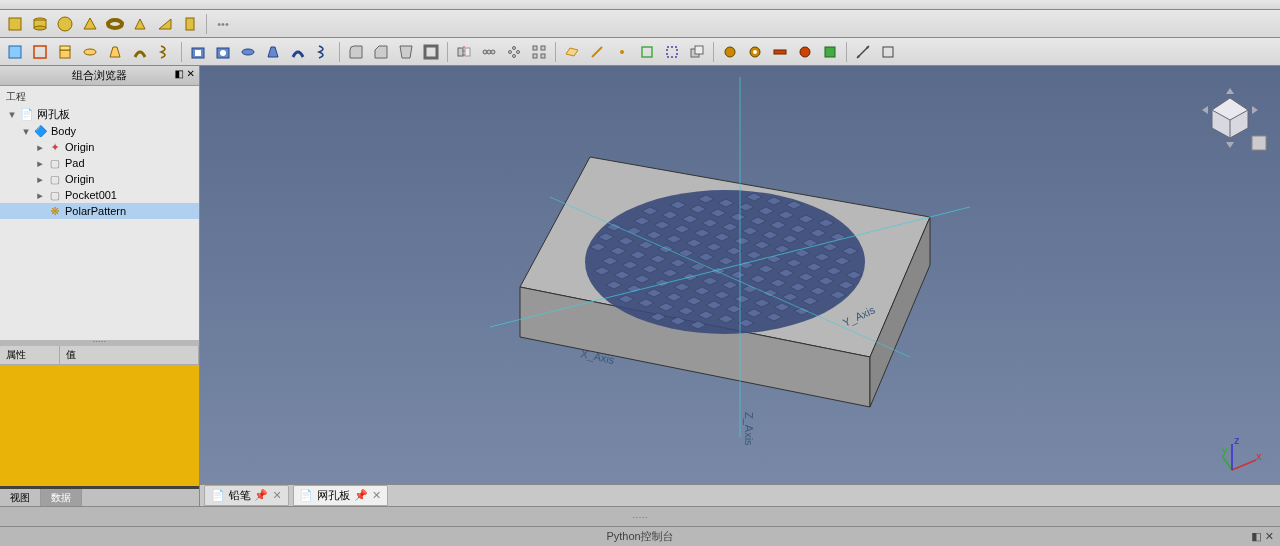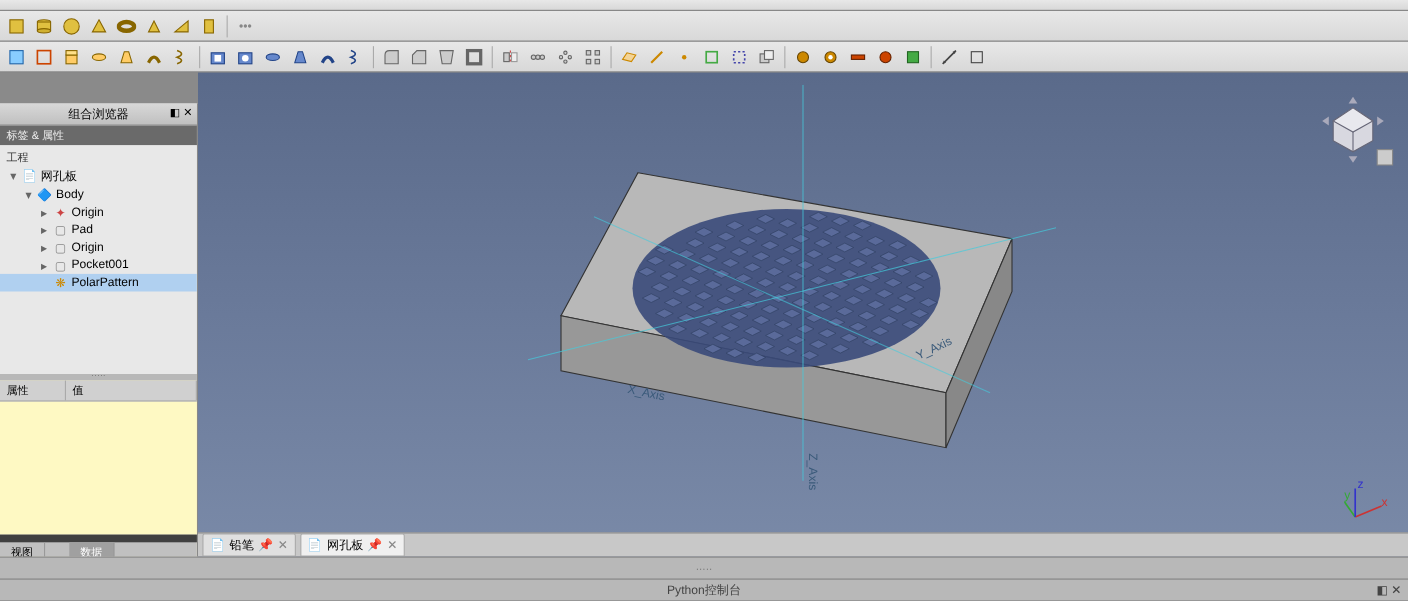--- a/index.html
+++ b/index.html
@@ -4,46 +4,46 @@
 <style>
 * { margin: 0; padding: 0; box-sizing: border-box; font-family: "Microsoft YaHei", Arial, sans-serif; font-size: 11px; }
 body { width: 1280px; height: 546px; background: #8a8a8a; overflow: hidden; position: relative; }
 
 .toolbar-row { height: 28px; background: linear-gradient(#e8e8e8,#d8d8d8); border-bottom: 1px solid #888; display: flex; align-items: center; padding: 0 4px; gap: 3px; }
 .toolbar-row .tool { width: 22px; height: 22px; display: flex; align-items: center; justify-content: center; cursor: pointer; border-radius: 2px; }
 .toolbar-row .sep { width: 1px; height: 20px; background: #aaa; margin: 0 2px; }
 
 .main { display: flex; height: 440px; }
 
-.left-panel { width: 180px; background: #c8c8c8; display: flex; flex-direction: column; border-right: 1px solid #888; margin-top: 28px; }
+.left-panel { width: 200px; background: #c8c8c8; display: flex; flex-direction: column; border-right: 1px solid #888; }
 .panel-header { height: 20px; background: linear-gradient(#d8d8d8,#c0c0c0); display: flex; align-items: center; padding: 0 6px; font-size: 10px; border-bottom: 1px solid #999; justify-content: center; position: relative; }
 .panel-close { position: absolute; right: 4px; top: 2px; font-size: 10px; cursor: pointer; }
 
 .tabs { height: 22px; background: #d8d8d8; display: flex; border-bottom: 1px solid #999; }
 .tab { padding: 3px 10px; cursor: pointer; border-right: 1px solid #aaa; background: #c8c8c8; }
 .tab.active { background: #e8e8e8; border-bottom: 2px solid #4080c0; }
 
 .section-header { height: 18px; background: #6a6a6a; color: #eee; display: flex; align-items: center; padding: 0 6px; font-size: 10px; }
 
 .tree-area { flex: 1; background: #e8e8e8; overflow: auto; padding: 2px 0; }
 .tree-label { padding: 2px 6px; font-size: 10px; color: #333; }
 .tree-item { display: flex; align-items: center; padding: 1px 4px; cursor: pointer; gap: 3px; font-size: 11px; }
 .tree-item.selected { background: #b0d0f0; }
 .tree-indent { display: inline-block; }
 .tree-expand { width: 10px; text-align: center; color: #666; }
 .tree-icon { width: 14px; height: 14px; display: inline-flex; align-items: center; justify-content: center; }
 
 .splitter { height: 6px; background: #b8b8b8; cursor: row-resize; text-align: center; font-size: 8px; color: #666; line-height: 4px; }
 
-.props-area { height: 160px; background: #fef9c3; display: flex; flex-direction: column; }
+.props-area { height: 160px; background: #eab308; display: flex; flex-direction: column; }
 .props-header-row { display: flex; background: #d0d0d0; border-bottom: 1px solid #aaa; }
 .props-header-row > div { padding: 2px 6px; font-size: 10px; border-right: 1px solid #aaa; }
 .props-body { flex: 1; }
 
-.goto-tabs { height: 20px; background: #c0c0c0; display: flex; border-top: 7px solid #404040; gap: 22px; }
+.goto-tabs { height: 20px; background: #c0c0c0; display: flex; border-top: 3px solid #404040; }
 .goto-tab { padding: 2px 10px; font-size: 10px; cursor: pointer; border-right: 1px solid #999; }
 .goto-tab.active { background: #a0a0a0; color: #fff; }
 
 .viewport { flex: 1; position: relative; background: linear-gradient(180deg,#5a6a8a 0%,#6a7a9a 50%,#7a8aa8 100%); overflow: hidden; }
 
 .doc-tabs { position: absolute; bottom: 0; left: 0; right: 0; height: 22px; background: #c8c8c8; display: flex; align-items: center; padding: 0 4px; gap: 4px; border-top: 1px solid #888; }
 .doc-tab { display: flex; align-items: center; gap: 4px; padding: 2px 6px; background: #e0e0e0; border: 1px solid #aaa; border-radius: 2px 2px 0 0; cursor: pointer; font-size: 10px; }
 .doc-tab .close { cursor: pointer; color: #888; }
 
 .nav-cube { position: absolute; top: 10px; right: 10px; width: 80px; height: 80px; }
@@ -305,21 +305,20 @@
     </span>
 </div>
 
 <div class="main">
 
   <div class="left-panel">
     <div class="panel-header">
       <span>组合浏览器</span>
       <span class="panel-close">◧ ✕</span>
     </div>
-    <div class="section-header">标签 &amp; 属性</div>
     <div class="tree-area">
       <div class="tree-label">工程</div>
       <div id="tree-container">
           <div class="tree-item">
             <span class="tree-indent" style="width:0px"></span>
             <span class="tree-expand">▾</span>
             <span class="tree-icon" style="color:#555">📄</span>
             <span>网孔板</span>
           </div>
           <div class="tree-item">

